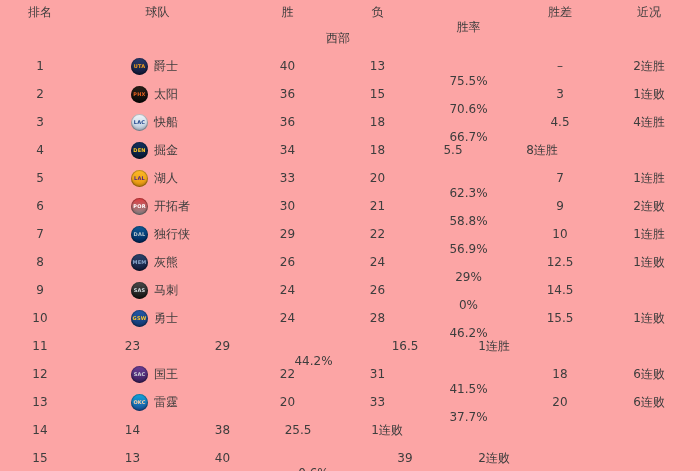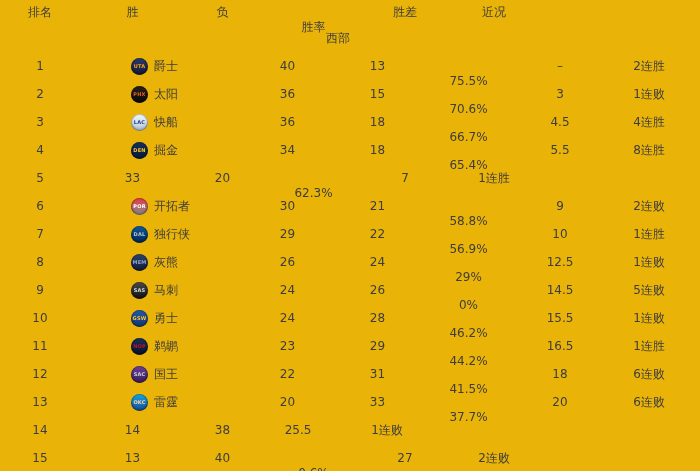--- a/index.html
+++ b/index.html
@@ -1,19 +1,19 @@
 <!DOCTYPE html>
 <html><head>
 <meta charset="utf-8">
 <style>
   html,body { margin:0; padding:0; background:#fff; }
   .page {
     position:relative;
     width:700px; height:471px;
-    background:#eab308;
+    background:#fca5a5;
     font-family:"DejaVu Sans", sans-serif;
     font-size:12px;
     color:#3d3d3d;
     overflow:hidden;
   }
   .trow { display:flex; align-items:center; height:28px; }
   .header-row { height:25px; }
   .section-row { height:27px; }
   .cell { box-sizing:border-box; text-align:center; white-space:nowrap; }
   .c-rank   { width:80px; }
@@ -36,20 +36,21 @@
   }
   .tname { line-height:1; }
 </style>
 </head>
 <body>
 
 <div class="page">
 
   <div class="trow header-row">
     <div class="cell c-rank">排名</div>
+    <div class="cell c-team" style="display:block; text-align:center; padding-left:0;">球队</div>
     <div class="cell c-wins">胜</div>
     <div class="cell c-losses">负</div>
     <div class="cell c-pct">胜率</div>
     <div class="cell c-gb">胜差</div>
     <div class="cell c-recent">近况</div>
   </div>
 
   <div class="trow section-row">
     <div class="section-label">西部</div>
   </div>
@@ -103,27 +104,32 @@
   <div class="trow team-row">
     <div class="cell c-rank">4</div>
     <div class="cell c-team">
       <span class="logo" style="background: linear-gradient(rgb(20, 48, 92), rgb(8, 27, 56));">
             <span class="abbr" style="color: rgb(254, 197, 36);">DEN</span>
           </span>
       <span class="tname">掘金</span>
     </div>
     <div class="cell c-wins">34</div>
     <div class="cell c-losses">18</div>
-    <div class="cell c-pct">65.4%</div>
     <div class="cell c-gb">5.5</div>
     <div class="cell c-recent">8连胜</div>
   </div>
 
   <div class="trow team-row">
     <div class="cell c-rank">5</div>
+    <div class="cell c-team">
+      <span class="logo" style="background: linear-gradient(rgb(253, 185, 39), rgb(232, 150, 15));">
+            <span class="abbr" style="color: rgb(85, 37, 131);">LAL</span>
+          </span>
+      <span class="tname">湖人</span>
+    </div>
     <div class="cell c-wins">33</div>
     <div class="cell c-losses">20</div>
     <div class="cell c-pct">62.3%</div>
     <div class="cell c-gb">7</div>
     <div class="cell c-recent">1连胜</div>
   </div>
 
   <div class="trow team-row">
     <div class="cell c-rank">6</div>
     <div class="cell c-team">
@@ -174,46 +180,39 @@
     <div class="cell c-team">
       <span class="logo" style="background: linear-gradient(rgb(74, 74, 74), rgb(18, 18, 18));">
             <span class="abbr" style="color: rgb(215, 222, 226);">SAS</span>
           </span>
       <span class="tname">马刺</span>
     </div>
     <div class="cell c-wins">24</div>
     <div class="cell c-losses">26</div>
     <div class="cell c-pct">0%</div>
     <div class="cell c-gb">14.5</div>
-    <div class="cell c-recent">5连败</div>
   </div>
 
   <div class="trow team-row">
     <div class="cell c-rank">10</div>
     <div class="cell c-team">
       <span class="logo" style="background: linear-gradient(rgb(36, 88, 165), rgb(20, 58, 117));">
             <span class="abbr" style="color: rgb(255, 199, 44);">GSW</span>
           </span>
       <span class="tname">勇士</span>
     </div>
     <div class="cell c-wins">24</div>
     <div class="cell c-losses">28</div>
     <div class="cell c-pct">46.2%</div>
     <div class="cell c-gb">15.5</div>
     <div class="cell c-recent">1连败</div>
   </div>
 
   <div class="trow team-row">
     <div class="cell c-rank">11</div>
-    <div class="cell c-team">
-      <span class="logo" style="background: linear-gradient(rgb(23, 48, 90), rgb(8, 19, 40));">
-            <span class="abbr" style="color: rgb(200, 16, 46);">NOP</span>
-          </span>
-      <span class="tname">鹈鹕</span>
-    </div>
     <div class="cell c-wins">23</div>
     <div class="cell c-losses">29</div>
     <div class="cell c-pct">44.2%</div>
     <div class="cell c-gb">16.5</div>
     <div class="cell c-recent">1连胜</div>
   </div>
 
   <div class="trow team-row">
     <div class="cell c-rank">12</div>
     <div class="cell c-team">
@@ -250,18 +249,18 @@
     <div class="cell c-losses">38</div>
     <div class="cell c-gb">25.5</div>
     <div class="cell c-recent">1连败</div>
   </div>
 
   <div class="trow team-row">
     <div class="cell c-rank">15</div>
     <div class="cell c-wins">13</div>
     <div class="cell c-losses">40</div>
     <div class="cell c-pct">0.6%</div>
-    <div class="cell c-gb">27</div>
+    <div class="cell c-gb">39</div>
     <div class="cell c-recent">2连败</div>
   </div>
 </div>
 
 </div>
 
 </body></html>

